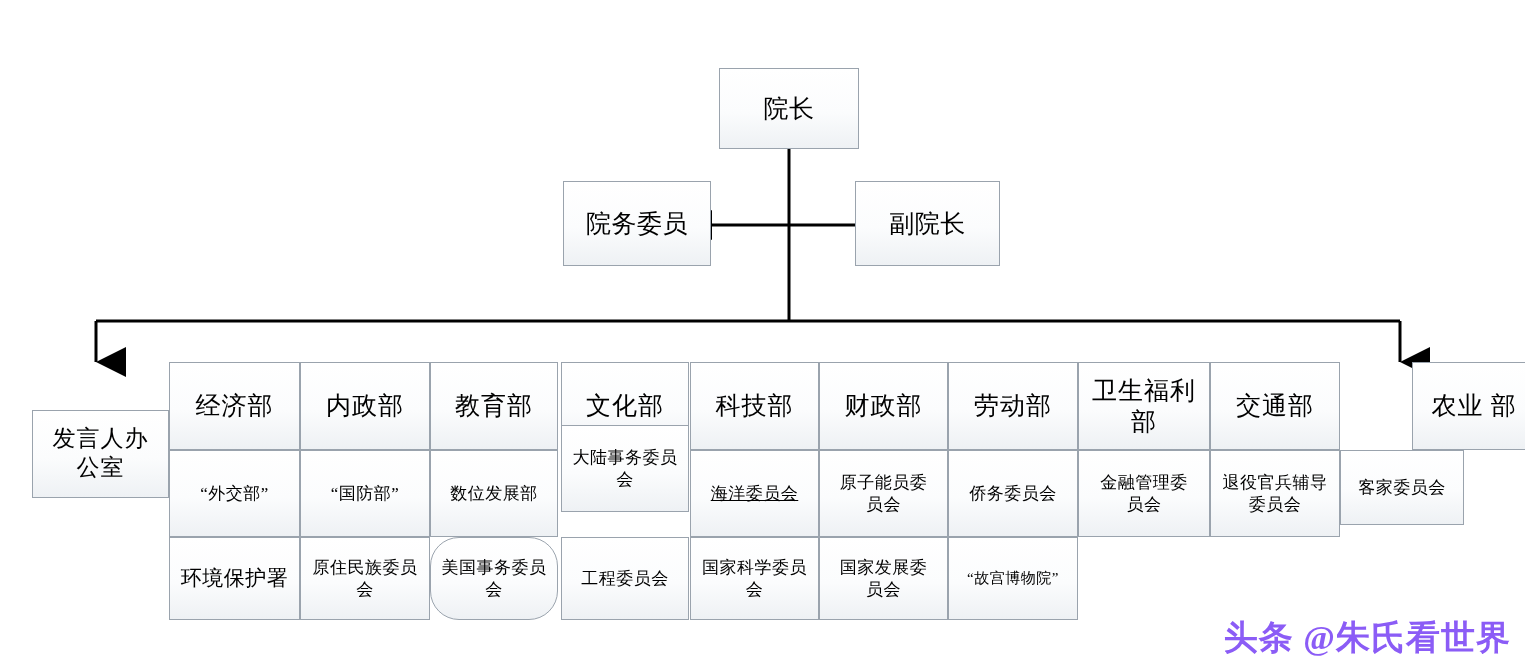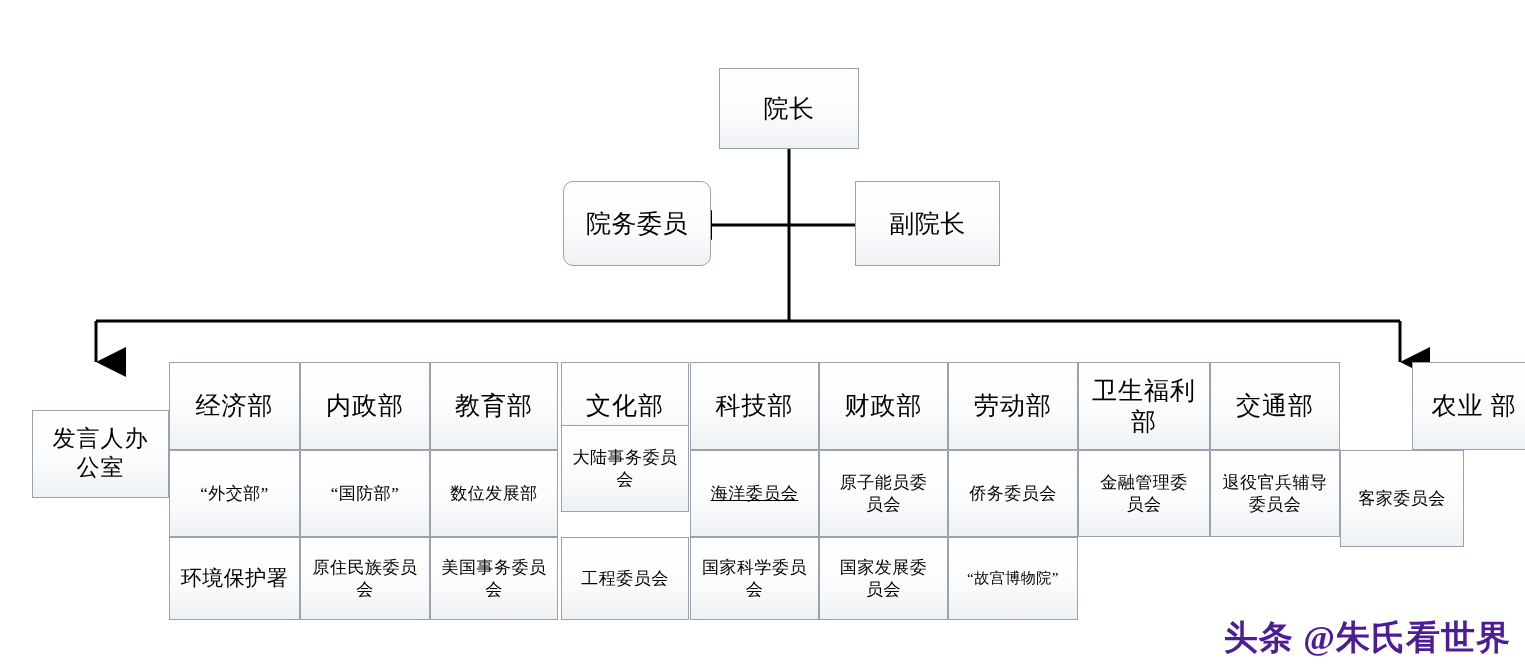--- a/index.html
+++ b/index.html
@@ -55,21 +55,21 @@
   }
   .sub.tiny {
     font-size: 15px;
   }
   .watermark {
     position: absolute;
     right: 14px;
     bottom: 6px;
     font-size: 34px;
     font-weight: bold;
-    color: #4c1d95;
+    color: #8b5cf6;
     letter-spacing: 1px;
     font-family: "Liberation Serif", "DejaVu Serif", serif;
     white-space: nowrap;
   }
 </style>
 </head>
 <body>
 
 <div id="stage">
 
@@ -94,21 +94,21 @@
 
     <line x1="96" y1="321" x2="96" y2="362" stroke="#000" stroke-width="3" marker-end="url(#arrD)"></line>
 
     <line x1="1400" y1="321" x2="1400" y2="362" stroke="#000" stroke-width="3" marker-end="url(#arrD)"></line>
   </svg>
 
   <div class="node top-node" style="left:719px; top:68px; width:140px; height:81px;">
     <span>院长</span>
   </div>
 
-  <div class="node top-node" style="left:563px; top:181px; width:148px; height:85px;border-radius:10px;">
+  <div class="node top-node" style="left:563px; top:181px; width:148px; height:85px;">
     <span>院务委员</span>
   </div>
 
   <div class="node top-node" style="left:855px; top:181px; width:145px; height:85px;">
     <span>副院长</span>
   </div>
 
   <div class="node dept small" style="left:32px; top:362px; width:137px; height:88px; padding:0 8px;">
     <span>发言人办公室</span>
   </div>
@@ -132,21 +132,21 @@
   <div class="node sub" style="left:300px; top:537px; width:130px; height:83px; padding:0 10px;">
     <span>原住民族委员会</span>
   </div>
 
   <div class="node dept" style="left:430px; top:362px; width:128px; height:88px;">
     <span>教育部</span>
   </div>
   <div class="node sub" style="left:430px; top:450px; width:128px; height:87px; padding:0 4px;">
     <span>数位发展部</span>
   </div>
-  <div class="node sub" style="left:430px; top:537px; width:128px; height:83px; padding:12px 10px;">
+  <div class="node sub" style="left:430px; top:537px; width:128px; height:83px; padding:12px 10px;border-radius:29px;">
     <span>美国事务委员会</span>
   </div>
 
   <div class="node dept" style="left:561px; top:362px; width:128px; height:88px;">
     <span>文化部</span>
   </div>
   <div class="node sub" style="left:561px; top:425px; width:128px; height:87px; padding:0 10px;">
     <span>大陆事务委员会</span>
   </div>
   <div class="node sub" style="left:561px; top:537px; width:128px; height:83px; padding:0 4px;">
@@ -193,18 +193,18 @@
   <div class="node dept" style="left:1210px; top:362px; width:130px; height:88px;">
     <span>交通部</span>
   </div>
   <div class="node sub" style="left:1210px; top:450px; width:130px; height:87px; padding:0 4px;">
     <span>退役官兵辅导委员会</span>
   </div>
 
   <div class="node dept" style="left:1412px; top:362px; width:124px; height:88px;text-align:center;">
     <span>农业 部</span>
   </div>
-  <div class="node sub" style="left:1340px; top:450px; width:124px; height:97px; padding:0 4px;">
+  <div class="node sub" style="left:1340px; top:450px; width:124px; height:75px; padding:0 4px;">
     <span>客家委员会</span>
   </div>
 
   <div class="watermark">头条 @朱氏看世界</div>
 </div>
 
 </body></html>

